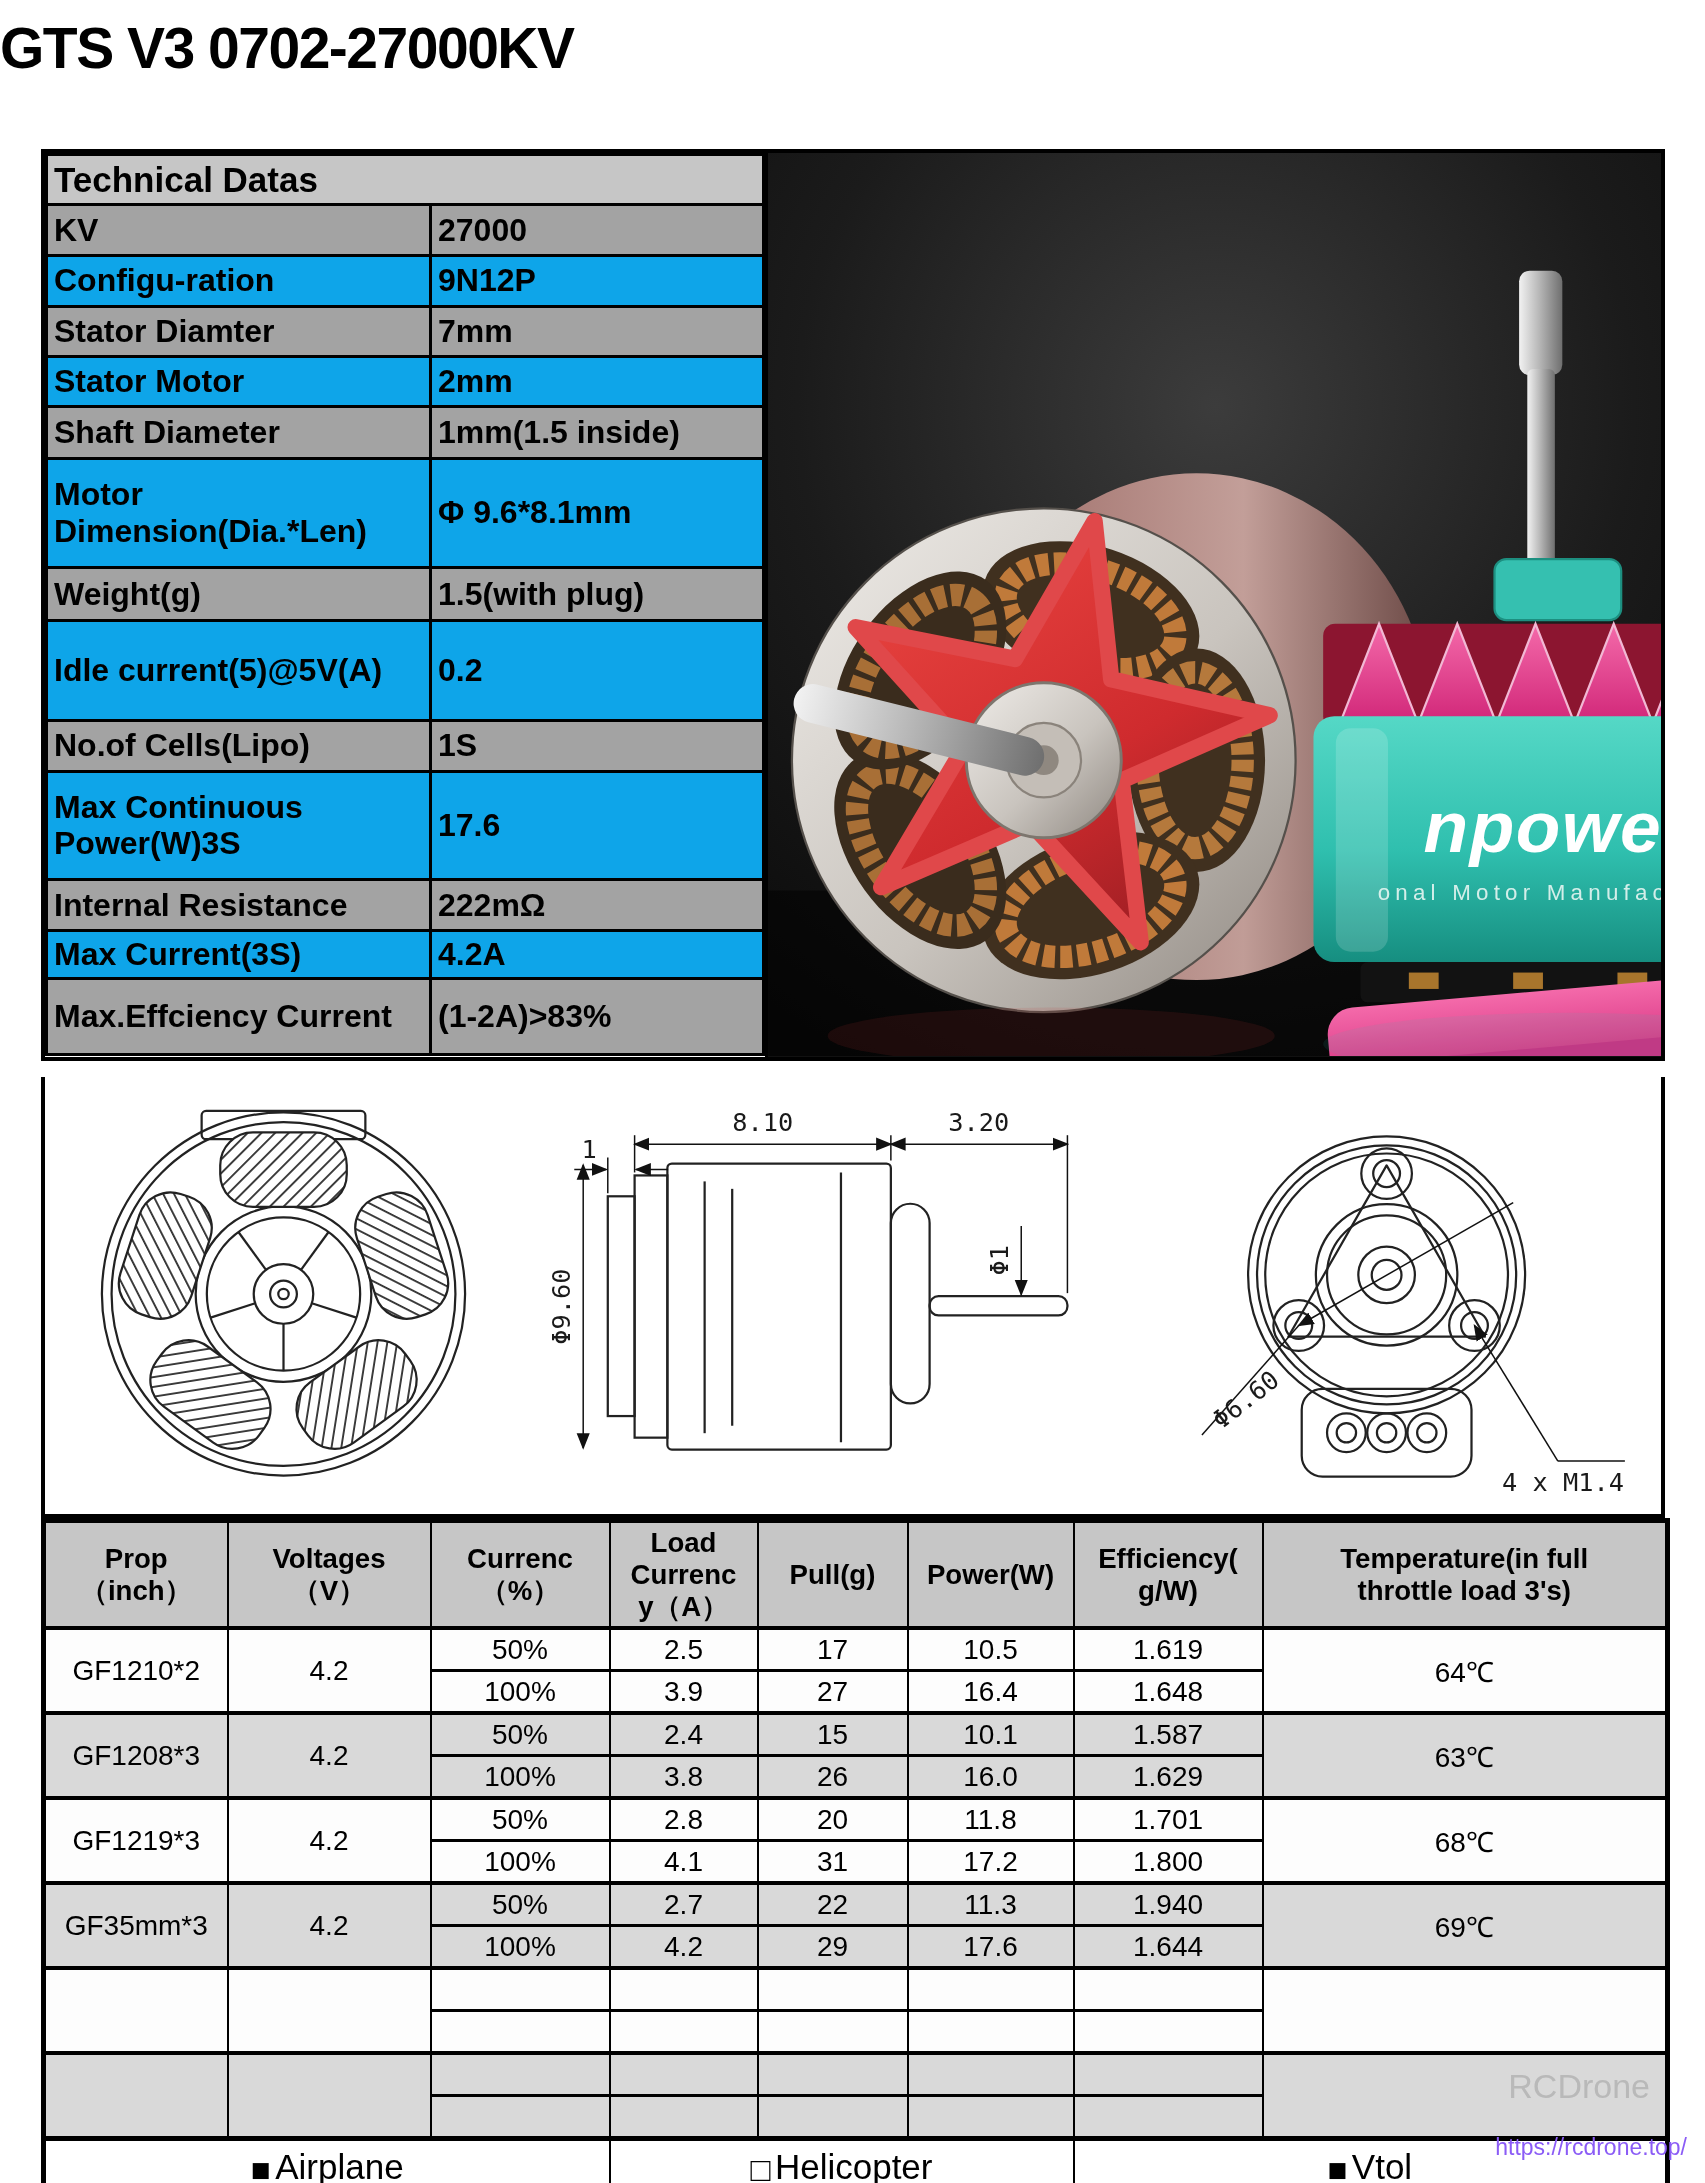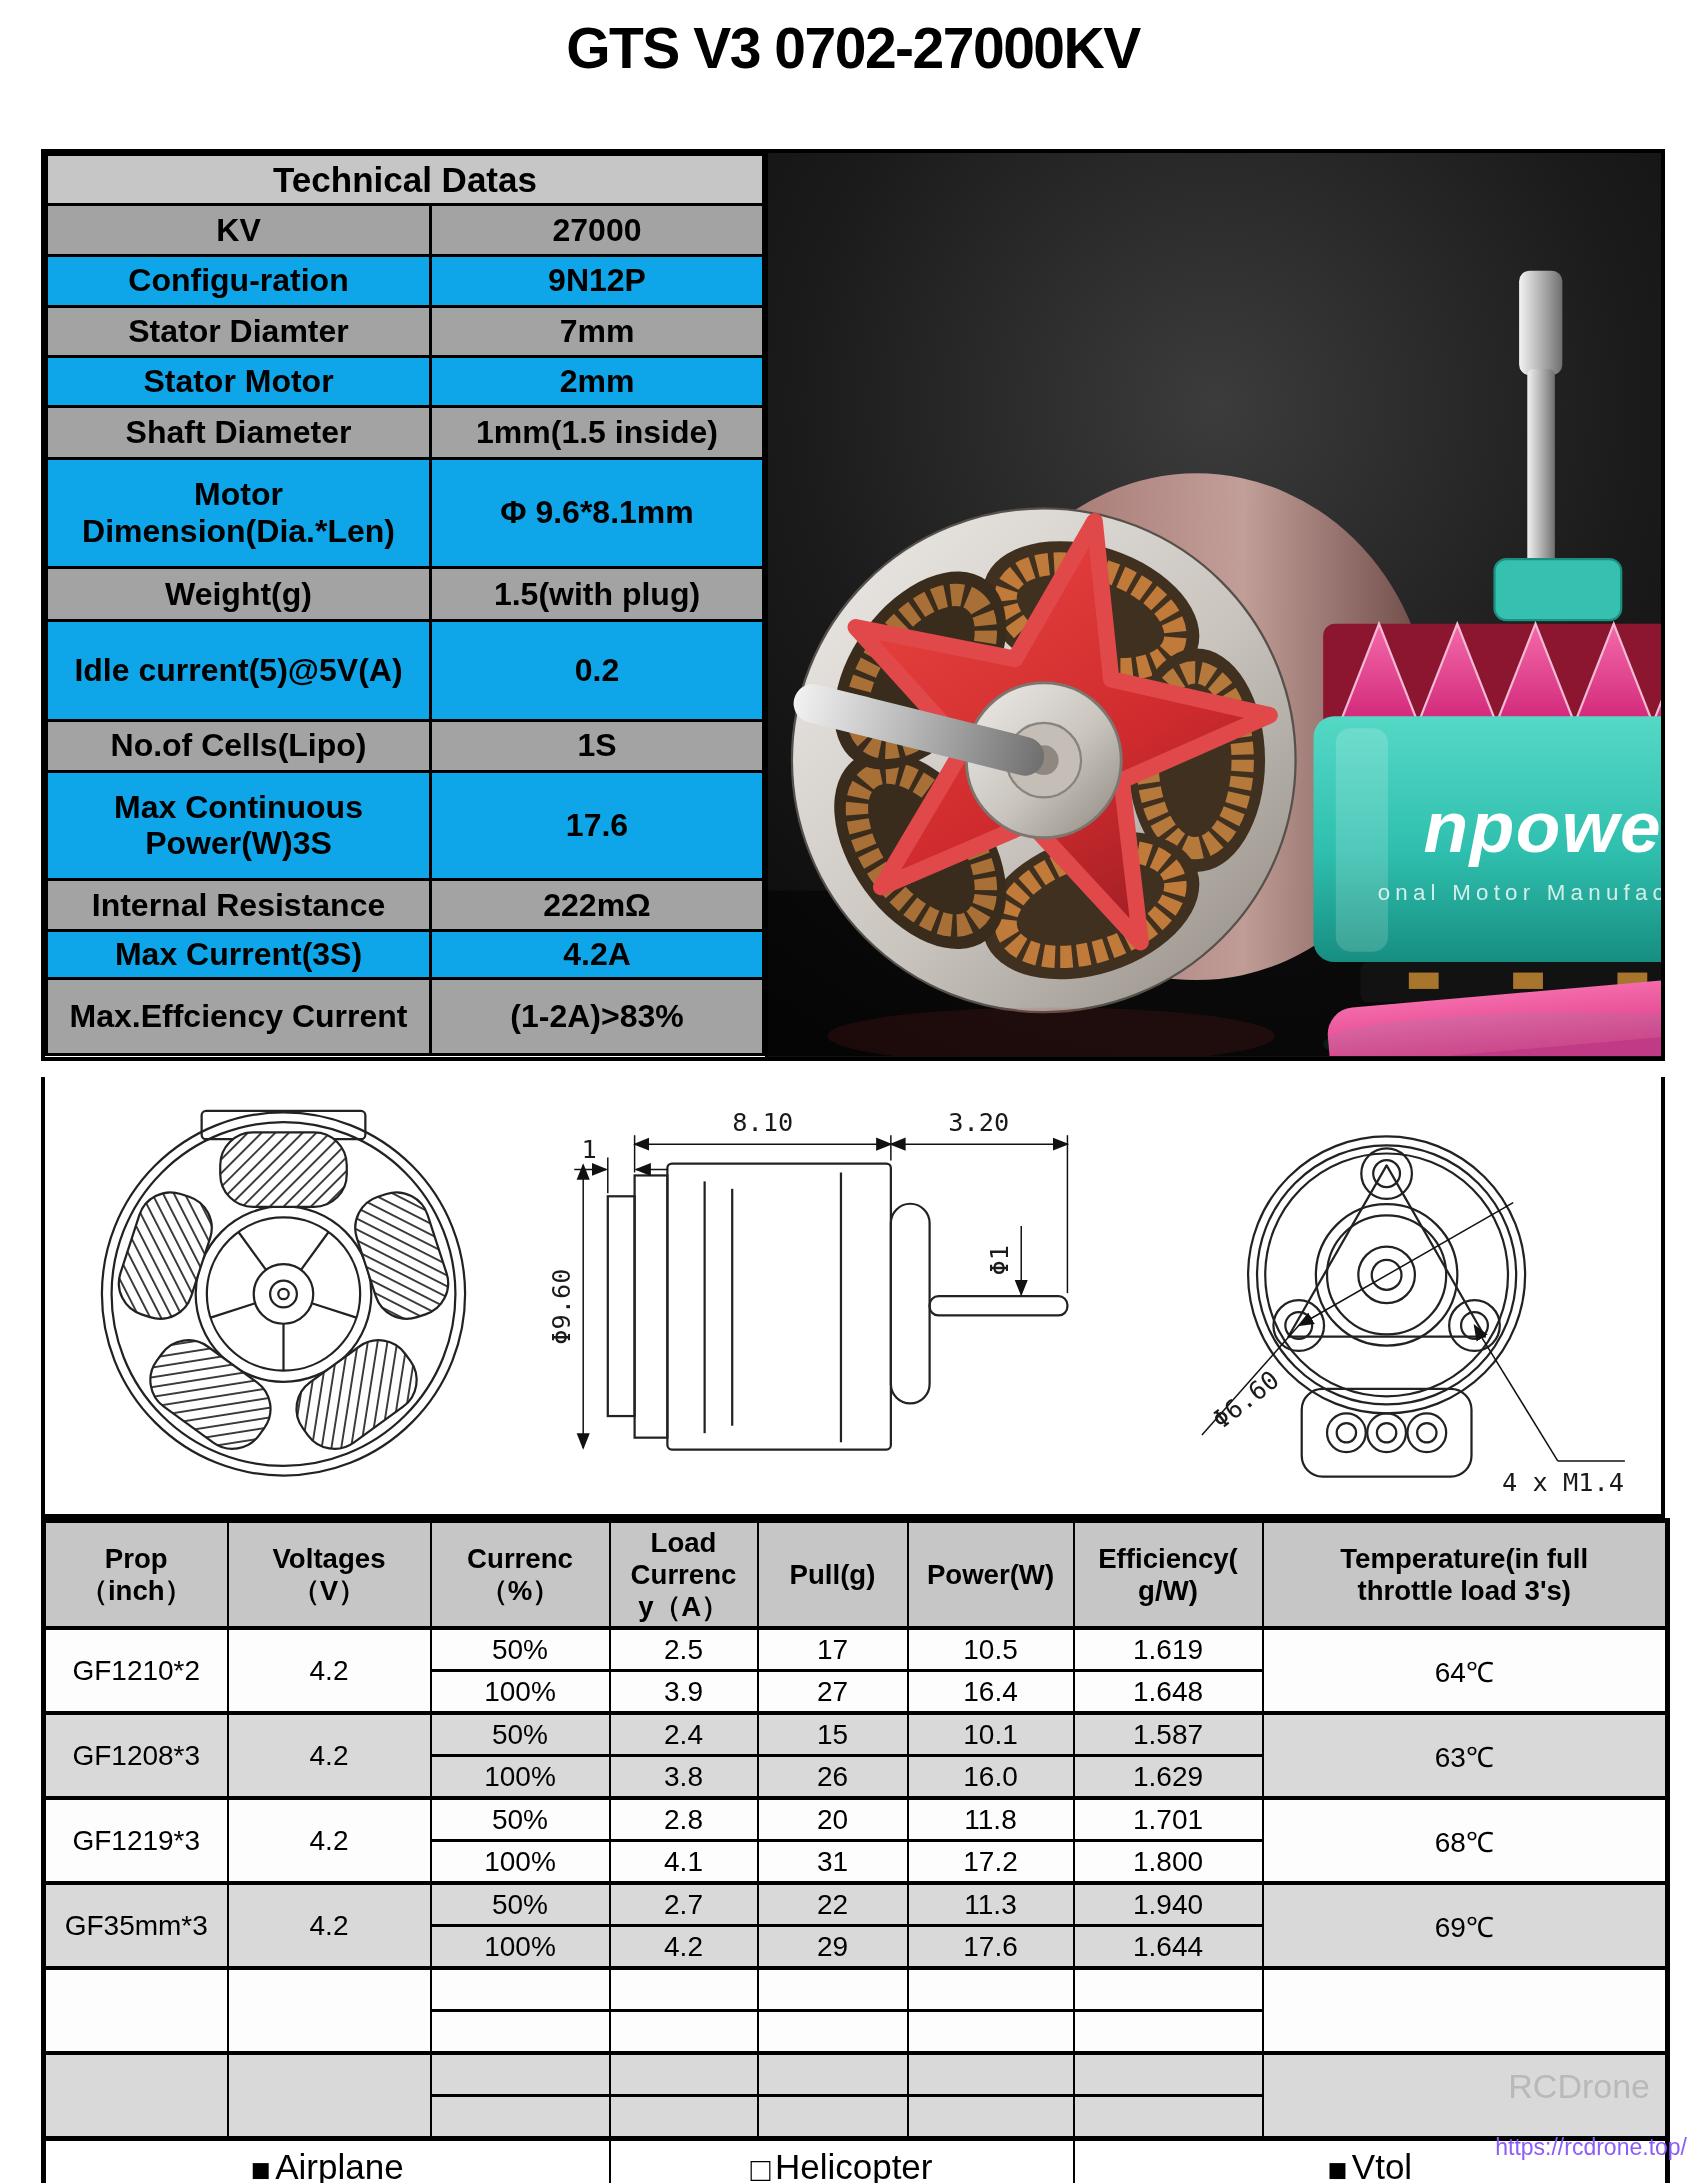--- a/index.html
+++ b/index.html
@@ -1,24 +1,24 @@
 <!DOCTYPE html>
 <html style="font-size:12px"><head>
 <meta charset="utf-8">
 <style>
   html,body{margin:0;padding:0;background:#ffffff;}
   body{width:1706px;height:2183px;position:relative;font-family:"Liberation Sans",sans-serif;color:#000;}
-  .page-title{position:absolute;top:15px;left:0;right:0;text-align:center;
+  .page-title{position:absolute;top:15px;left:0;right:0;text-align:left;
     font-size:57px;font-weight:bold;letter-spacing:-1.5px;}
   .content{position:absolute;left:41px;top:149px;width:1624px;}
 
   
   .top-section{display:flex;border:4.5px solid #000;height:912px;box-sizing:border-box;background:#fff;}
   table.tech{border-collapse:collapse;table-layout:fixed;width:717px;height:903px;}
-  table.tech td{border:3.7px solid #000;text-align:center;vertical-align:middle;
+  table.tech td{border:3.7px solid #000;vertical-align:middle;
     font-weight:bold;font-size:32px;white-space:pre-line;line-height:1.15;padding:0 6px;}
   table.tech tr.hdr td{background:#c6c6c6;font-size:35px;}
   table.tech tr.w td{background:#a3a3a3;}
   table.tech tr.g td{background:#0ea5e9;}
   .photo-pane{flex:1;border-left:3.7px solid #000;position:relative;overflow:hidden;background:#111;}
   .photo-pane svg{display:block;}
 
   
   .drawings{border:4.5px solid #000;border-top:none;height:441px;box-sizing:border-box;
     position:relative;background:#fff;margin-top:16px;}

